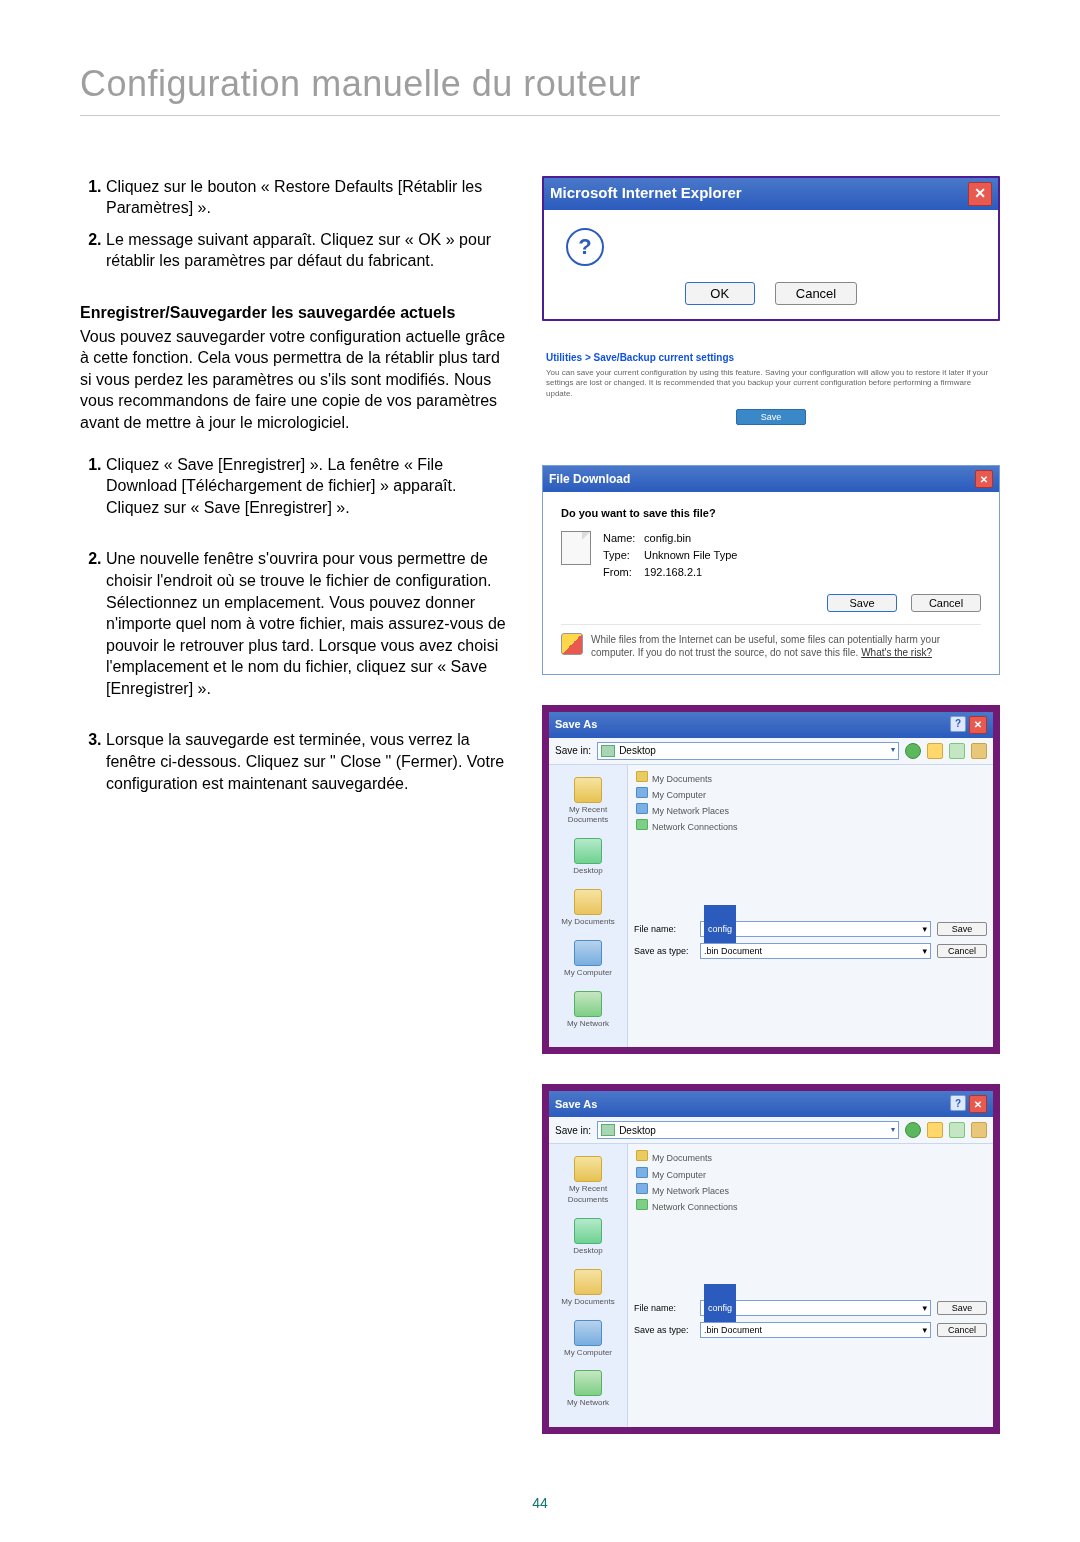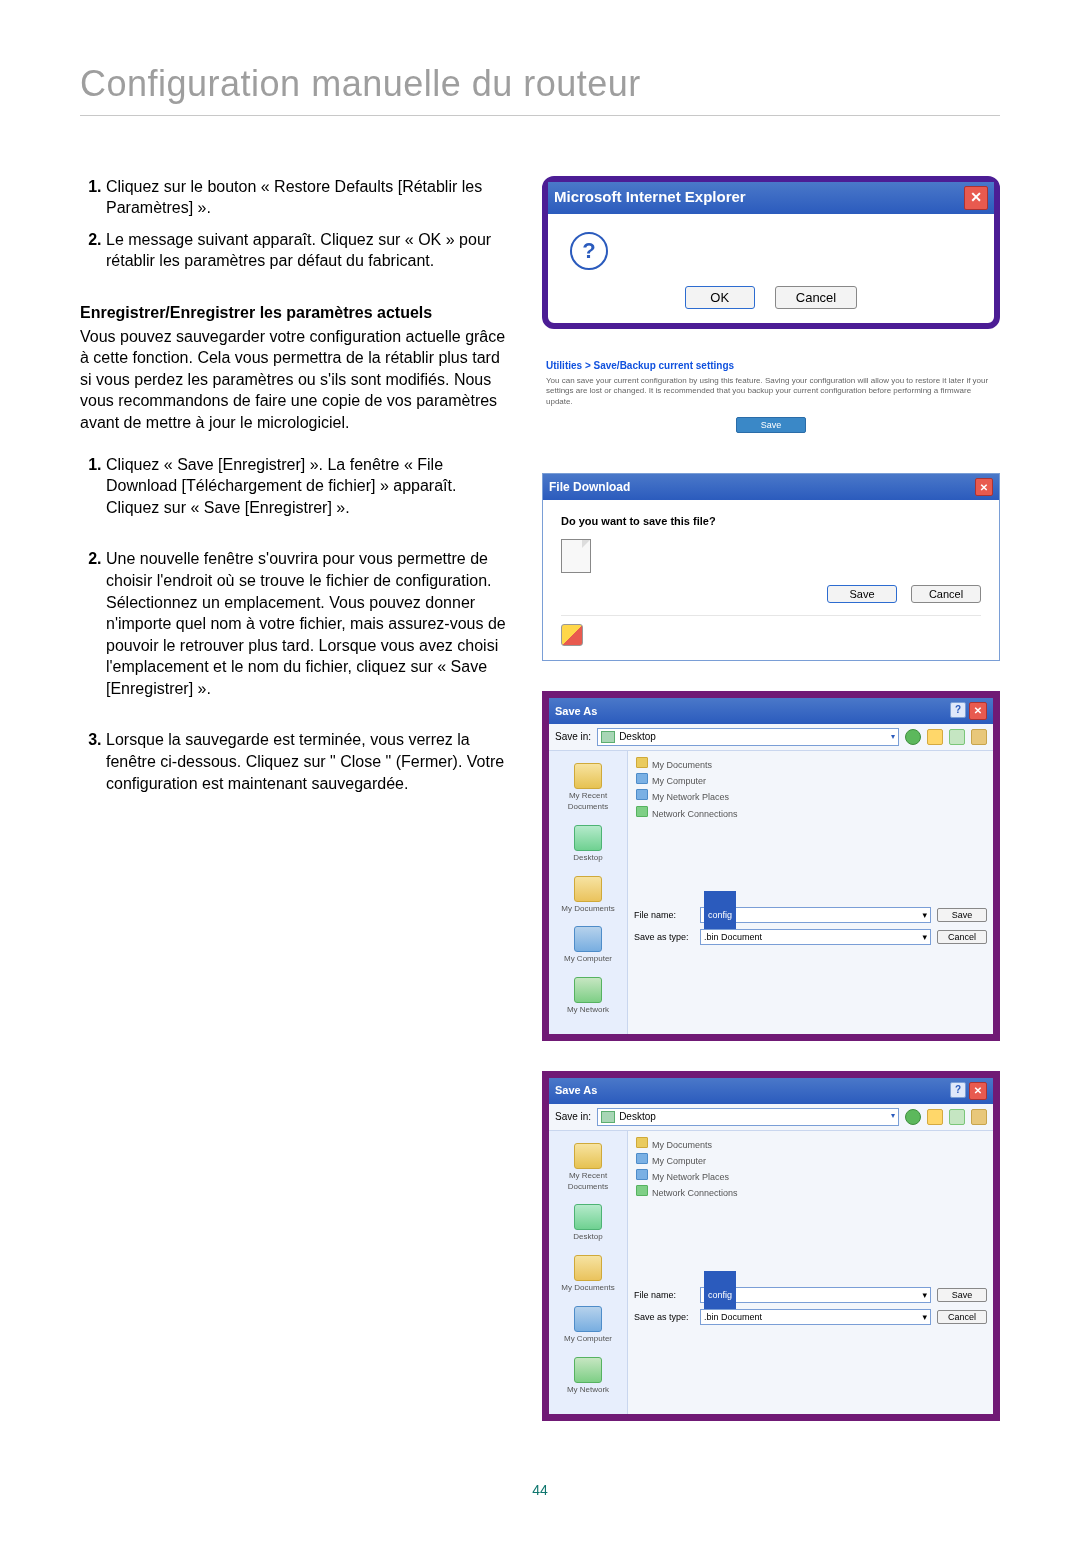--- a/index.html
+++ b/index.html
@@ -166,33 +166,33 @@
 <div class="page-title">Configuration manuelle du routeur</div>
 
 <div class="cols">
 
   <div class="left">
     <ol>
       <li>Cliquez sur le bouton « Restore Defaults [Rétablir les Paramètres] ».</li>
       <li>Le message suivant apparaît. Cliquez sur « OK » pour rétablir les paramètres par défaut du fabricant.</li>
     </ol>
 
-    <div class="subhead">Enregistrer/Enregistrer les paramètres actuels</div>
+    <div class="subhead">Enregistrer/Sauvegarder les sauvegardée actuels</div>
     <div class="para">Vous pouvez sauvegarder votre configuration actuelle grâce à cette fonction. Cela vous permettra de la rétablir plus tard si vous perdez les paramètres ou s'ils sont modifiés. Nous vous recommandons de faire une copie de vos paramètres avant de mettre à jour le micrologiciel.</div>
 
     <ol>
       <li>Cliquez « Save [Enregistrer] ». La fenêtre « File Download [Téléchargement de fichier] » apparaît. Cliquez sur « Save [Enregistrer] ».</li>
       <li style="margin-top:30px;">Une nouvelle fenêtre s'ouvrira pour vous permettre de choisir l'endroit où se trouve le fichier de configuration. Sélectionnez un emplacement. Vous pouvez donner n'importe quel nom à votre fichier, mais assurez-vous de pouvoir le retrouver plus tard. Lorsque vous avez choisi l'emplacement et le nom du fichier, cliquez sur « Save [Enregistrer] ».</li>
       <li style="margin-top:30px;">Lorsque la sauvegarde est terminée, vous verrez la fenêtre ci-dessous. Cliquez sur " Close " (Fermer). Votre configuration est maintenant sauvegardée.</li>
     </ol>
   </div>
 
   <div class="right">
 
-    <div class="xp-window" style="border:6px solid #4c1d95;border-radius:12px;">
+    <div class="xp-window" style="border:2px solid #4c1d95;border-radius:1px;">
       <div class="xp-titlebar">
         <span style="font-size:15px;">Microsoft Internet Explorer</span>
         <span class="xp-close" style="width:22px;height:22px;font-size:14px;">✕</span>
       </div>
       <div class="xp-body flex-row" style="padding:18px 22px 6px;">
         <span class="q-icon">?</span>
       </div>
       <div class="xp-buttons">
         <button class="xp-btn" style="font-size:13px;padding:2px 20px;">OK</button>
         <button class="xp-btn" style="font-size:13px;padding:3px 20px;">Cancel</button>
@@ -207,27 +207,36 @@
 
     <div class="xp-window">
       <div class="xp-titlebar">
         <span>File Download</span>
         <span class="xp-close">✕</span>
       </div>
       <div class="xp-body">
         <div style="font-weight:bold;margin-bottom:10px;">Do you want to save this file?</div>
         <div class="flex-row">
           <span class="file-icon"></span>
+          <div>
+            <div class="fd-row"><span class="fd-label">Name:</span> <span>config.bin</span></div>
+            <div class="fd-row"><span class="fd-label">Type:</span> <span>Unknown File Type</span></div>
+            <div class="fd-row"><span class="fd-label">From:</span> <span>192.168.2.1</span></div>
+          </div>
         </div>
         <div class="fd-btns">
           <button class="xp-btn">Save</button>
           <button class="xp-btn">Cancel</button>
         </div>
         <div class="fd-note">
           <span class="shield"></span>
+          <div>
+            <span>While files from the Internet can be useful, some files can potentially harm your computer. If you do not trust the source, do not save this file.</span>
+            <span class="risk-link">What's the risk?</span>
+          </div>
         </div>
       </div>
     </div>
 
     <div class="saveas">
       <div class="xp-titlebar">
         <span>Save As</span>
         <span style="display:flex;gap:3px;">
           <span class="hbtn">?</span>
           <span class="xp-close">✕</span>

